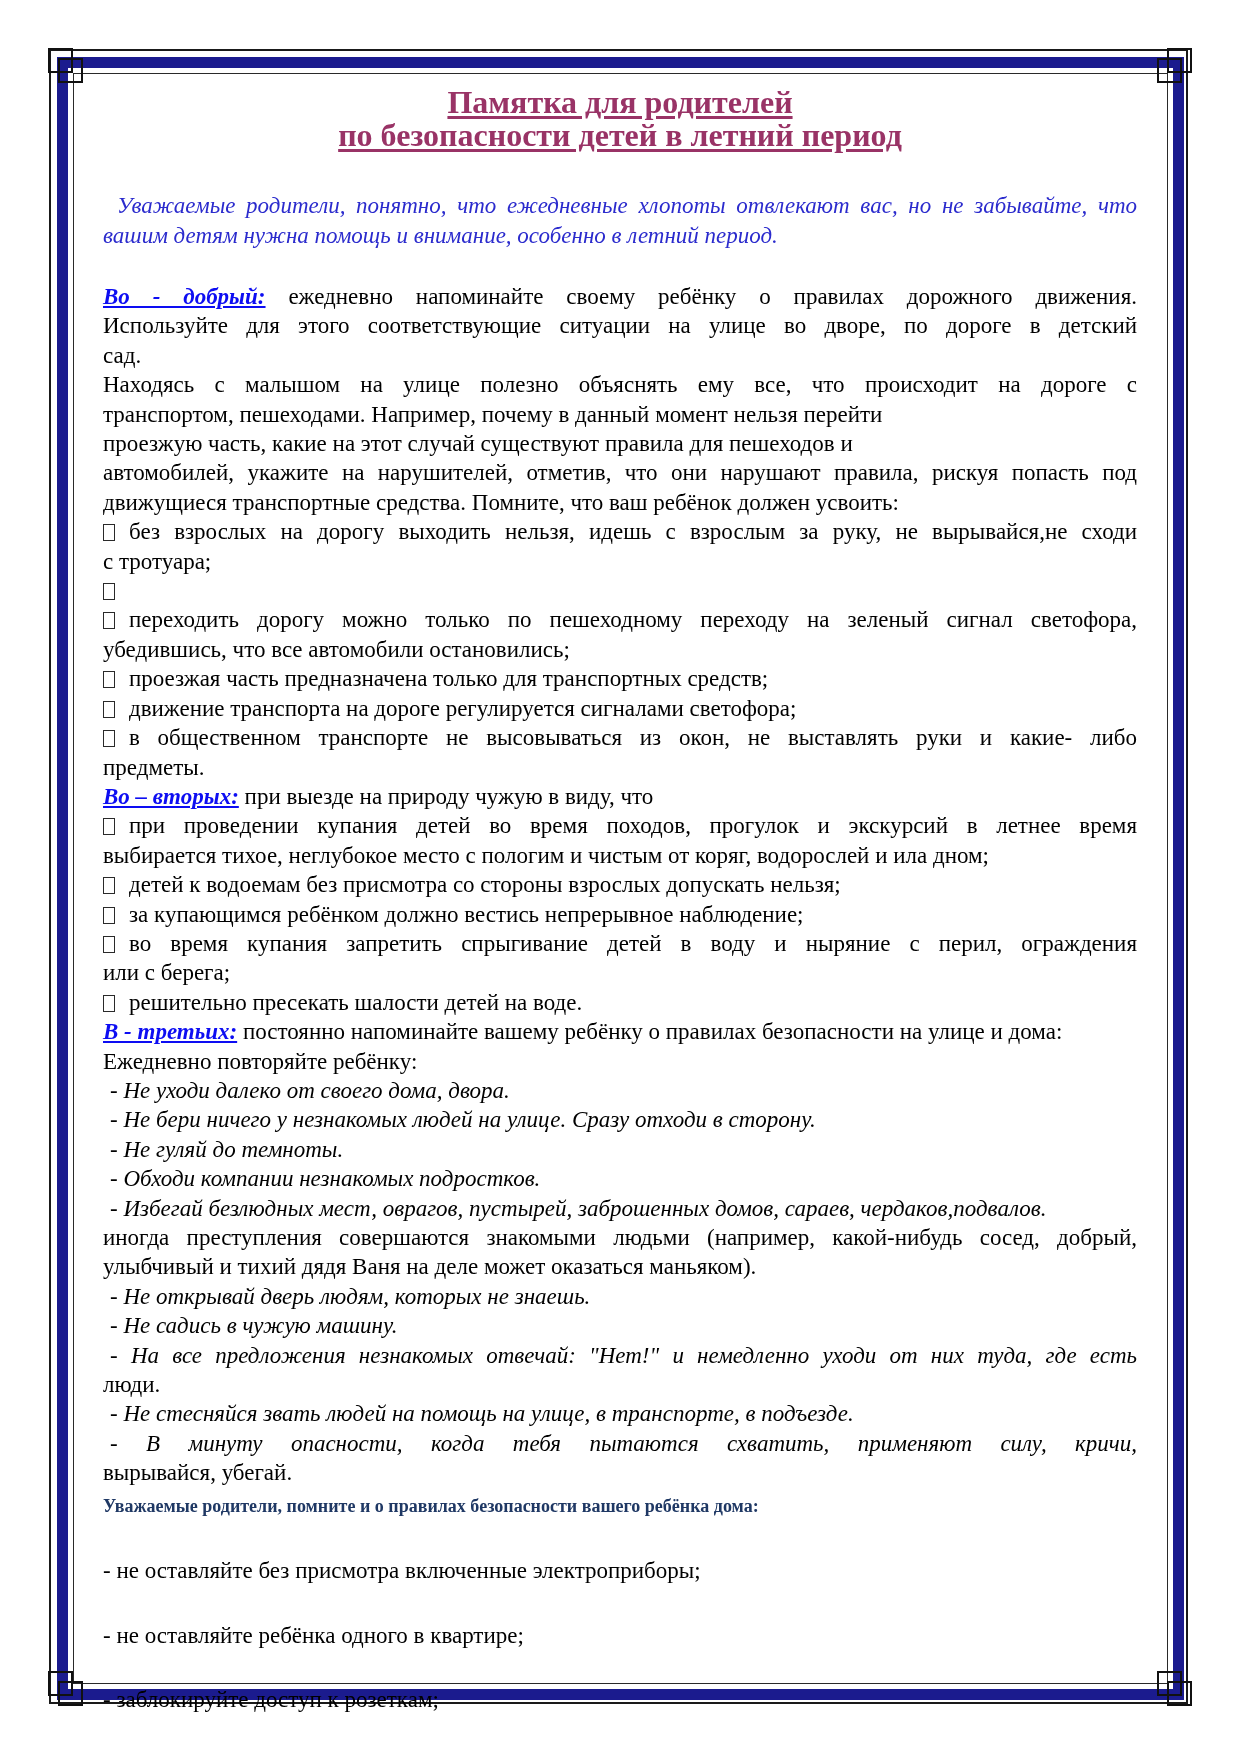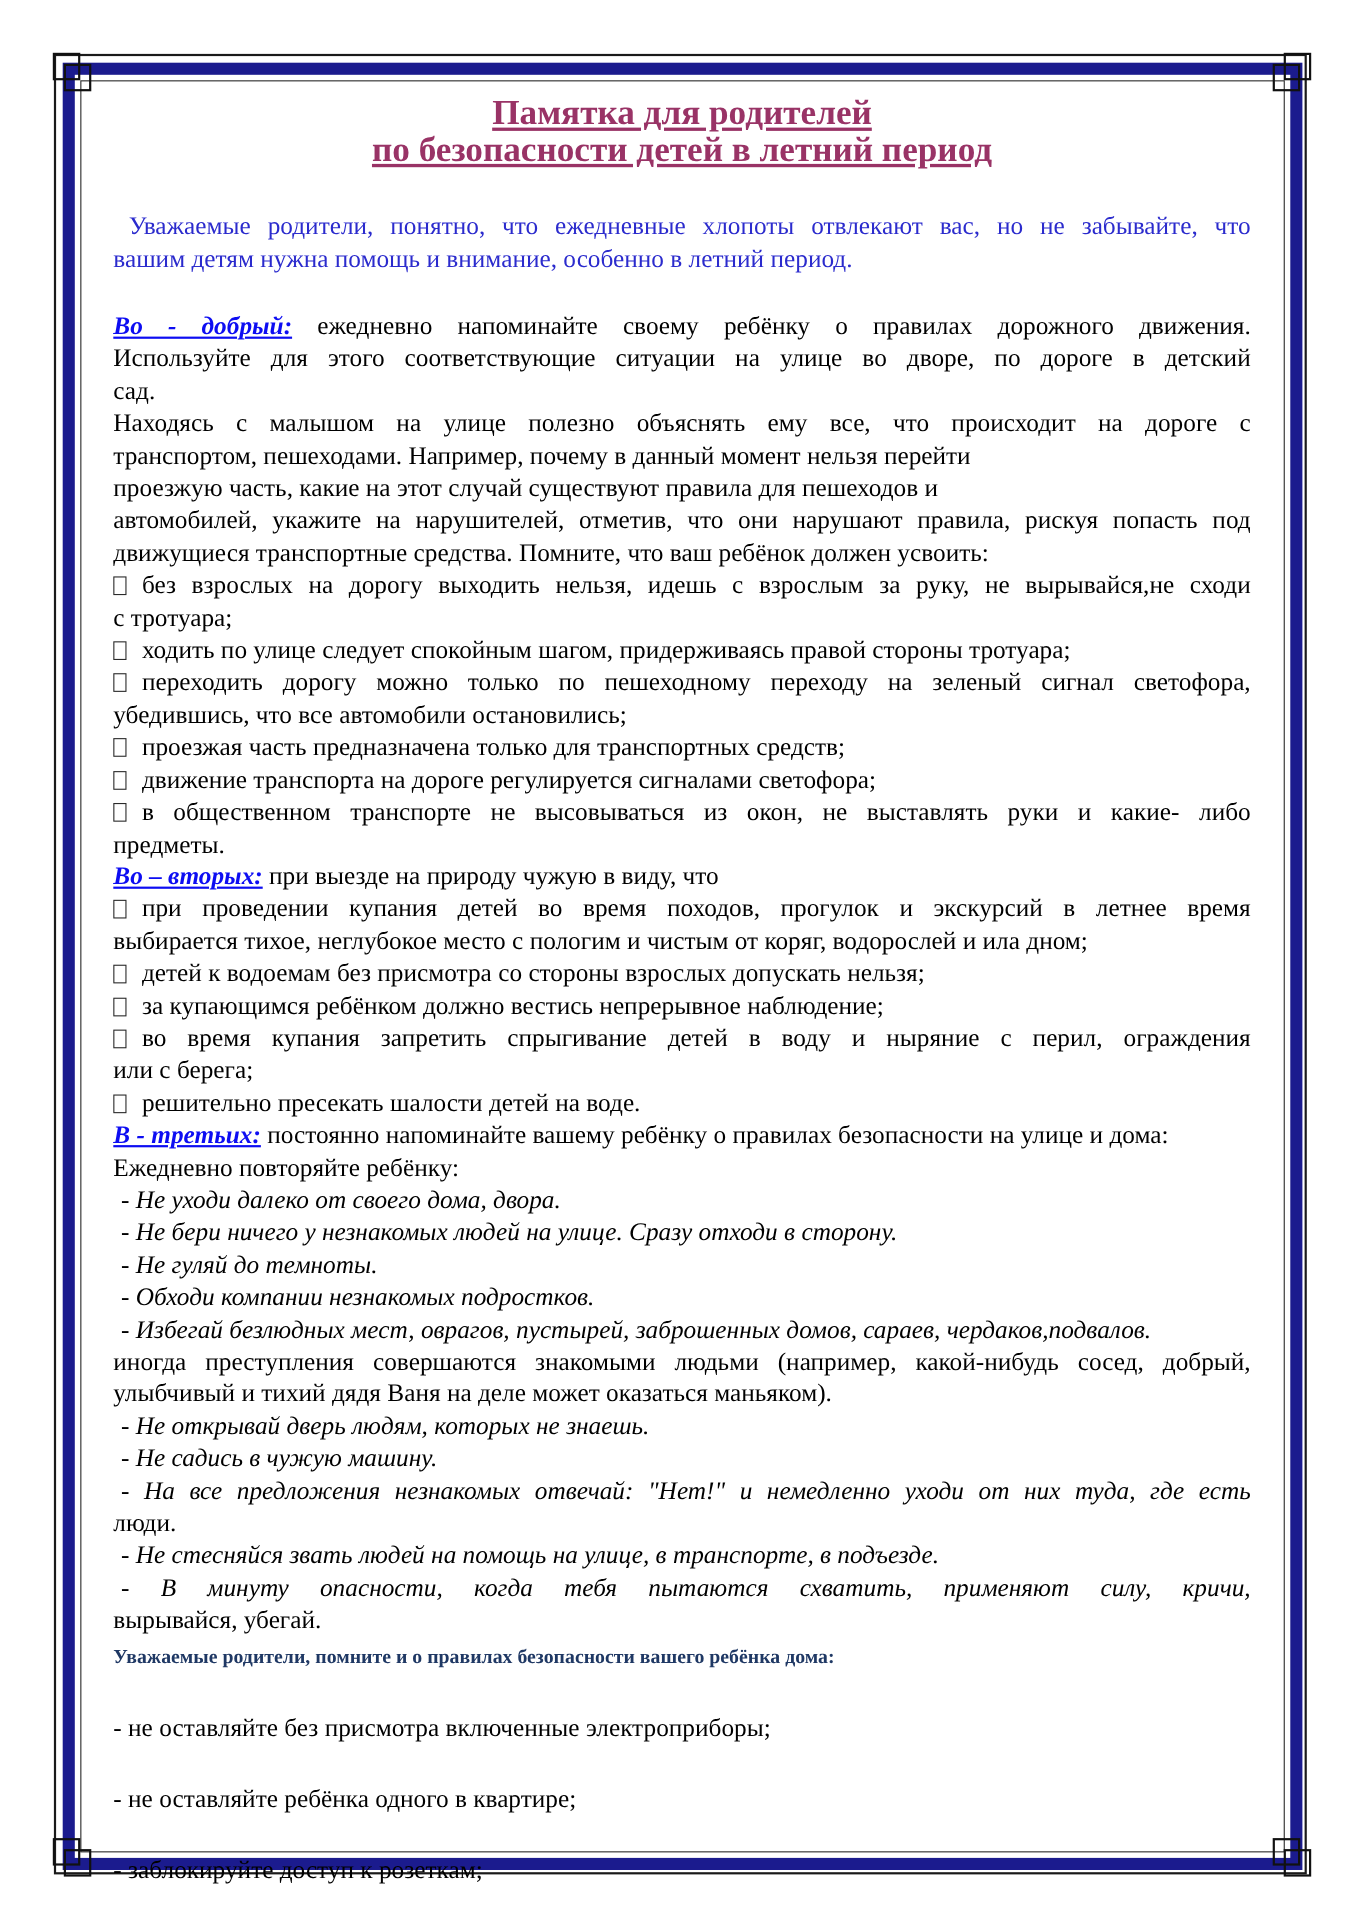--- a/index.html
+++ b/index.html
@@ -23,21 +23,21 @@
   .c-br1 { left: 1167px; top: 1681px;} .c-br2 { left: 1157px; top: 1671px;}
 
   
   .content { position: absolute; left: 103px; top: 86px; width: 1034px;
     color: #000; font-size: 23px; line-height: 29.4px; text-align: justify; }
   .block { text-align: justify; }
   .stretch { text-align-last: justify; }
   .title { text-align: center; text-align-last: center; font-size: 32px; line-height: 33px;
     font-weight: bold; color: var(--title, #993366); }
   .title .txt { text-decoration: underline; text-underline-offset: 3px; }
-  .intro, .intro2 { color: var(--intro, #2b2bcd); line-height: 30px; }
+  .intro, .intro2 { color: var(--intro, #2b2bcd); line-height: 30px; font-style: italic; }
   .intro { text-indent: 14px; }
   .lead { color: var(--section_lead, #0d0df2); font-weight: bold; font-style: italic;
     text-decoration: underline; }
   .heading { color: var(--home_heading, #1f3864); font-weight: bold; font-size: 18px; }
   .dash { padding-left: 7px; font-style: italic; }
   .dash2 { line-height: 28.6px; margin-top: 36px; }
   .boxglyph { display: inline-block; width: 12px; height: 17px; border: 1.6px solid #2a2a2a;
     box-sizing: border-box; margin-right: 14px; vertical-align: -2px; background: #fff; }
   .gap-a { margin-top: 39px; }
   .gap-b { margin-top: 31px; }
@@ -68,21 +68,21 @@
       <div class="block para stretch gap-b"><span class="lead">Во - добрый:</span> <span class="txt">ежедневно напоминайте своему ребёнку о правилах дорожного движения.</span></div>
       <div class="block para stretch"><span class="txt">Используйте для этого соответствующие ситуации на улице во дворе, по дороге в детский</span></div>
       <div class="block para"><span class="txt">сад.</span></div>
       <div class="block para stretch"><span class="txt">Находясь с малышом на улице полезно объяснять ему все, что происходит на дороге с</span></div>
       <div class="block para"><span class="txt">транспортом, пешеходами. Например, почему в данный момент нельзя перейти</span></div>
       <div class="block para"><span class="txt">проезжую часть, какие на этот случай существуют правила для пешеходов и</span></div>
       <div class="block para stretch"><span class="txt">автомобилей, укажите на нарушителей, отметив, что они нарушают правила, рискуя попасть под</span></div>
       <div class="block para"><span class="txt">движущиеся транспортные средства. Помните, что ваш ребёнок должен усвоить:</span></div>
       <div class="block bullet stretch"><span class="boxglyph"></span><span class="txt">без взрослых на дорогу выходить нельзя, идешь с взрослым за руку, не вырывайся,не сходи</span></div>
       <div class="block cont"><span class="txt">с тротуара;</span></div>
-      <div class="block bullet"><span class="boxglyph"></span><span class="txt">ходить по улице следует спокойным шагом, придерживаясь правой стороны тротуара;</span></div>
+      <div class="block bullet"><span class="boxglyph"></span></div>
       <div class="block bullet stretch"><span class="boxglyph"></span><span class="txt">переходить дорогу можно только по пешеходному переходу на зеленый сигнал светофора,</span></div>
       <div class="block cont"><span class="txt">убедившись, что все автомобили остановились;</span></div>
       <div class="block bullet"><span class="boxglyph"></span><span class="txt">проезжая часть предназначена только для транспортных средств;</span></div>
       <div class="block bullet"><span class="boxglyph"></span><span class="txt">движение транспорта на дороге регулируется сигналами светофора;</span></div>
       <div class="block bullet stretch"><span class="boxglyph"></span><span class="txt">в общественном транспорте не высовываться из окон, не выставлять руки и какие- либо</span></div>
       <div class="block cont"><span class="txt">предметы.</span></div>
       <div class="block para"><span class="lead">Во – вторых:</span> <span class="txt">при выезде на природу чужую в виду, что</span></div>
       <div class="block bullet stretch"><span class="boxglyph"></span><span class="txt">при проведении купания детей во время походов, прогулок и экскурсий в летнее время</span></div>
       <div class="block cont"><span class="txt">выбирается тихое, неглубокое место с пологим и чистым от коряг, водорослей и ила дном;</span></div>
       <div class="block bullet"><span class="boxglyph"></span><span class="txt">детей к водоемам без присмотра со стороны взрослых допускать нельзя;</span></div>

